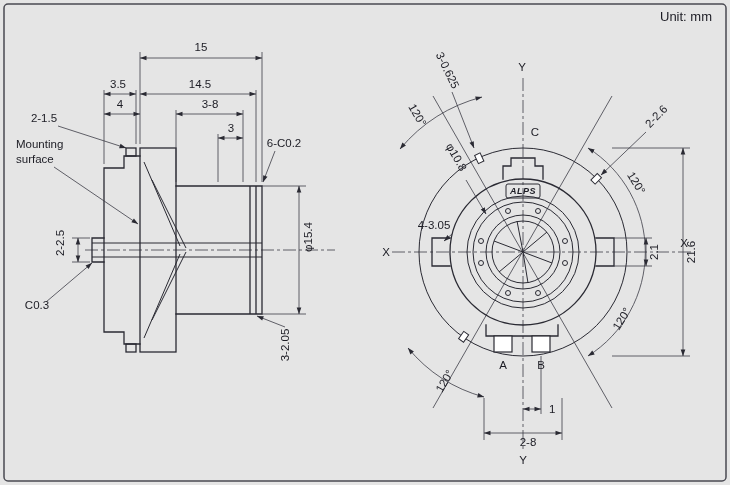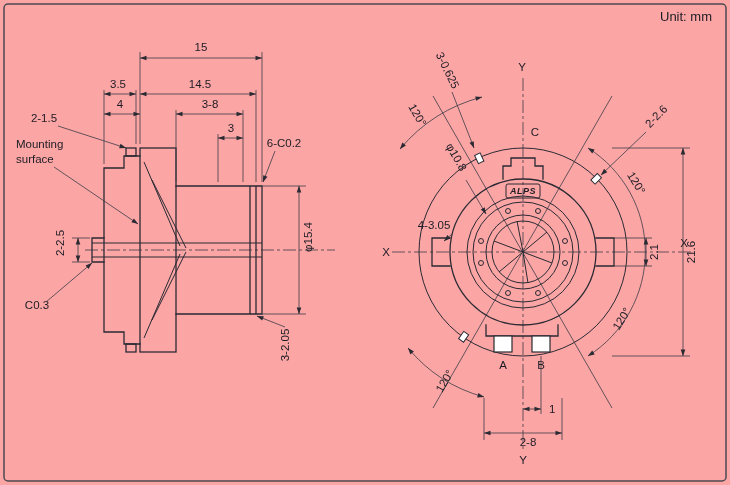--- a/index.html
+++ b/index.html
@@ -1,16 +1,16 @@
 <!DOCTYPE html>
 <html><head>
 <meta charset="utf-8">
 <style>
   html,body{margin:0;padding:0;background:#ffffff}
-  .page{width:730px;height:485px;position:relative;background:#fca5a5;font-family:"Liberation Sans",sans-serif}
+  .page{width:730px;height:485px;position:relative;background:#e5e5e5;font-family:"Liberation Sans",sans-serif}
   svg{display:block}
   svg text{font-family:"Liberation Sans",sans-serif;font-size:11.5px;fill:#1c1c24}
   .unit{font-size:13px}
   .logo{font-size:9px;font-weight:bold;font-style:italic;letter-spacing:.5px}
   .ol{stroke:#2a2a33;stroke-width:1.3;fill:none;stroke-linecap:square}
   .ol2{stroke:#2a2a33;stroke-width:1;fill:none}
   .th{stroke:#3c3c46;stroke-width:0.8;fill:none}
   .cl{stroke:#3c3c46;stroke-width:0.8;fill:none;stroke-dasharray:13 3 3 3}
   .notch{fill:#fff;stroke:#2a2a33;stroke-width:1}
   .pin{fill:#fff;stroke:#2a2a33;stroke-width:1.2}

